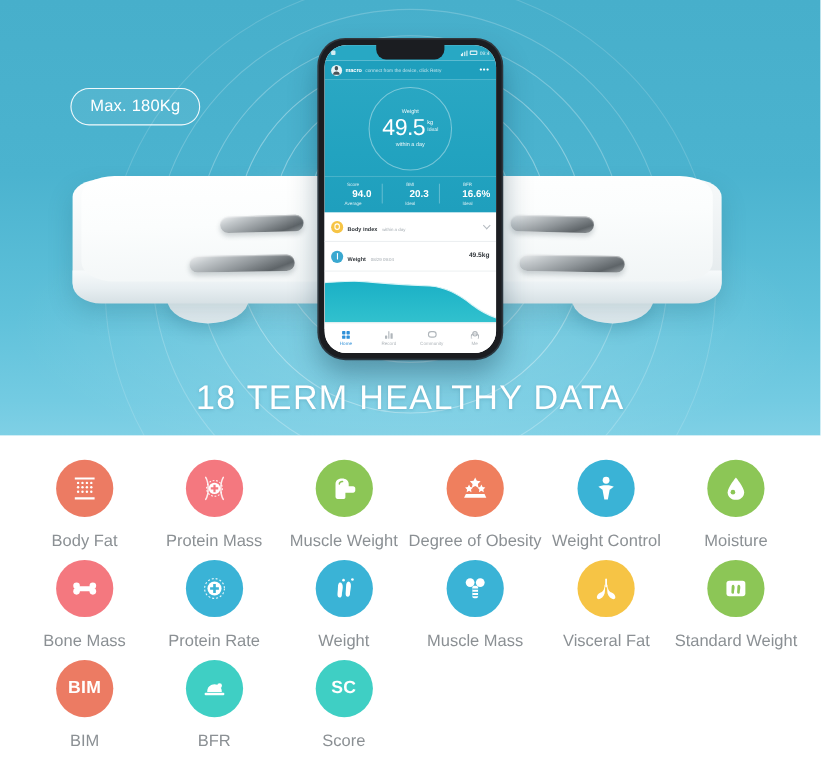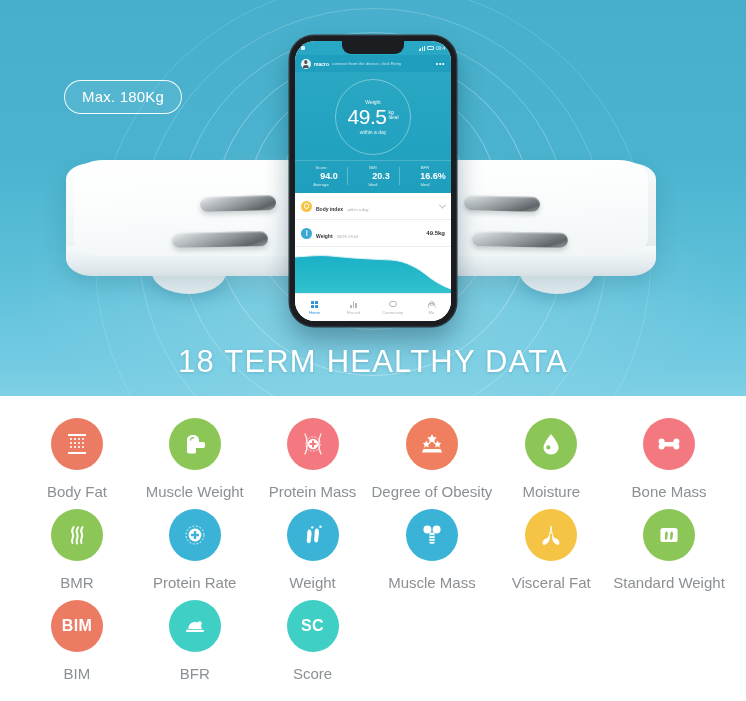--- a/index.html
+++ b/index.html
@@ -510,54 +510,64 @@
               <circle cx="15" cy="16" r="1.1"></circle>
               <circle cx="19" cy="16" r="1.1"></circle>
           </g>
         </svg>
       </div>
       <div class="cell-label">Body Fat</div>
     </div>
 
 
     <div class="cell">
-      <div class="badge" style="background:#8cc656">
-        <svg width="26" height="26" viewBox="0 0 26 26">
-          <path d="M5 9 C5 5.5 8 4 11 4 C14.5 4 17 6 17 9 L17 11 L21 11 C22.2 11 23 11.9 23 13 L23 15 C23 16.1 22.2 17 21 17 L14 17 L14 21 C14 22 13.2 22.6 12.2 22.6 L7 22.6 C5.8 22.6 5 21.7 5 20.6 Z" fill="#fff"></path>
-          <path d="M8.5 9 C8.5 7.4 10 6.6 11.4 6.8" stroke="#8cc656" stroke-width="1.4" fill="none" stroke-linecap="round"></path>
-        </svg>
-      </div>
-      <div class="cell-label">Muscle Weight</div>
-    </div>
-
-    <div class="cell">
       <div class="badge" style="background:#f4787f">
         <svg width="28" height="28" viewBox="0 0 28 28">
           <path d="M6 4 C9 9 9 19 6 24" stroke="#fff" stroke-width="1.4" fill="none" opacity="0.85" stroke-linecap="round"></path>
           <path d="M22 4 C19 9 19 19 22 24" stroke="#fff" stroke-width="1.4" fill="none" opacity="0.85" stroke-linecap="round"></path>
           <circle cx="14" cy="14" r="7.2" fill="none" stroke="#fff" stroke-width="1" stroke-dasharray="1.6 1.6" opacity="0.9"></circle>
           <circle cx="14" cy="14" r="5.2" fill="#fff"></circle>
           <path d="M13 10.6 h2 v2.4 h2.4 v2 h-2.4 v2.4 h-2 v-2.4 h-2.4 v-2 h2.4 z" fill="#f4787f"></path>
         </svg>
       </div>
       <div class="cell-label">Protein Mass</div>
     </div>
 
     <div class="cell">
+      <div class="badge" style="background:#8cc656">
+        <svg width="26" height="26" viewBox="0 0 26 26">
+          <path d="M5 9 C5 5.5 8 4 11 4 C14.5 4 17 6 17 9 L17 11 L21 11 C22.2 11 23 11.9 23 13 L23 15 C23 16.1 22.2 17 21 17 L14 17 L14 21 C14 22 13.2 22.6 12.2 22.6 L7 22.6 C5.8 22.6 5 21.7 5 20.6 Z" fill="#fff"></path>
+          <path d="M8.5 9 C8.5 7.4 10 6.6 11.4 6.8" stroke="#8cc656" stroke-width="1.4" fill="none" stroke-linecap="round"></path>
+        </svg>
+      </div>
+      <div class="cell-label">Muscle Weight</div>
+    </div>
+
+    <div class="cell">
       <div class="badge" style="background:#ef7f5e">
         <svg width="28" height="28" viewBox="0 0 28 28">
           <path d="M14 4 l1.5 3.1 3.4 .5 -2.5 2.4 .6 3.4 -3-1.6 -3 1.6 .6-3.4 -2.5-2.4 3.4-.5z" fill="#fff"></path>
           <path d="M8.4 10.4 l1.1 2.3 2.5 .4 -1.8 1.8 .4 2.5 -2.2-1.2 -2.2 1.2 .4-2.5 -1.8-1.8 2.5-.4z" fill="#fff"></path>
           <path d="M19.6 10.4 l1.1 2.3 2.5 .4 -1.8 1.8 .4 2.5 -2.2-1.2 -2.2 1.2 .4-2.5 -1.8-1.8 2.5-.4z" fill="#fff"></path>
           <path d="M5.5 19 h17 l1.6 3.6 h-20.2z" fill="#fff"></path>
         </svg>
       </div>
       <div class="cell-label">Degree of Obesity</div>
     </div>
 
+    <div class="cell">
+      <div class="badge" style="background:#3ab3d6">
+        <svg width="26" height="26" viewBox="0 0 26 26">
+          <circle cx="13" cy="5.6" r="3.1" fill="#fff"></circle>
+          <path d="M6 11.5 C8 9.6 18 9.6 20 11.5 L16.6 14 L9.4 14z" fill="#fff"></path>
+          <path d="M9.6 13.6 h6.8 L14.6 23 h-3.2z" fill="#fff"></path>
+        </svg>
+      </div>
+      <div class="cell-label">Weight Control</div>
+    </div>
 
     <div class="cell">
       <div class="badge" style="background:#8cc656">
         <svg width="26" height="26" viewBox="0 0 26 26">
           <path d="M13 3 C13 3 5.5 12 5.5 16.4 C5.5 20.6 8.9 23.4 13 23.4 C17.1 23.4 20.5 20.6 20.5 16.4 C20.5 12 13 3 13 3z" fill="#fff"></path>
           <circle cx="10.3" cy="16.4" r="2.1" fill="#8cc656"></circle>
         </svg>
       </div>
       <div class="cell-label">Moisture</div>
     </div>
@@ -570,32 +580,20 @@
             <circle cx="6.6" cy="11.6" r="3"></circle>
               <circle cx="6.6" cy="16.6" r="3"></circle>
             <circle cx="21.4" cy="11.6" r="3"></circle>
               <circle cx="21.4" cy="16.6" r="3"></circle>
           </g>
         </svg>
       </div>
       <div class="cell-label">Bone Mass</div>
     </div>
 
-    <div class="cell">
-      <div class="badge" style="background:#8cc656">
-        <svg width="26" height="26" viewBox="0 0 26 26">
-          <g stroke="#fff" stroke-width="2" fill="none" stroke-linecap="round">
-            <path d="M8.5 21 C6.4 17.6 10.6 15 8.8 11.6 C7.6 9.3 8.2 6.8 9.6 5"></path>
-            <path d="M13 21.5 C10.9 18 15.1 15.4 13.3 12 C12.1 9.7 12.7 7.2 14.1 5.4"></path>
-            <path d="M17.5 21 C15.4 17.6 19.6 15 17.8 11.6 C16.6 9.3 17.2 6.8 18.6 5"></path>
-          </g>
-        </svg>
-      </div>
-      <div class="cell-label">BMR</div>
-    </div>
 
     <div class="cell">
       <div class="badge" style="background:#3ab3d6">
         <svg width="28" height="28" viewBox="0 0 28 28">
           <circle cx="14" cy="14" r="9" fill="none" stroke="#fff" stroke-width="1" stroke-dasharray="1.8 1.8" opacity="0.9"></circle>
           <circle cx="14" cy="14" r="6.4" fill="#fff"></circle>
           <path d="M12.8 10 h2.4 v2.8 h2.8 v2.4 h-2.8 v2.8 h-2.4 v-2.8 h-2.8 v-2.4 h2.8 z" fill="#3ab3d6"></path>
         </svg>
       </div>
       <div class="cell-label">Protein Rate</div>

